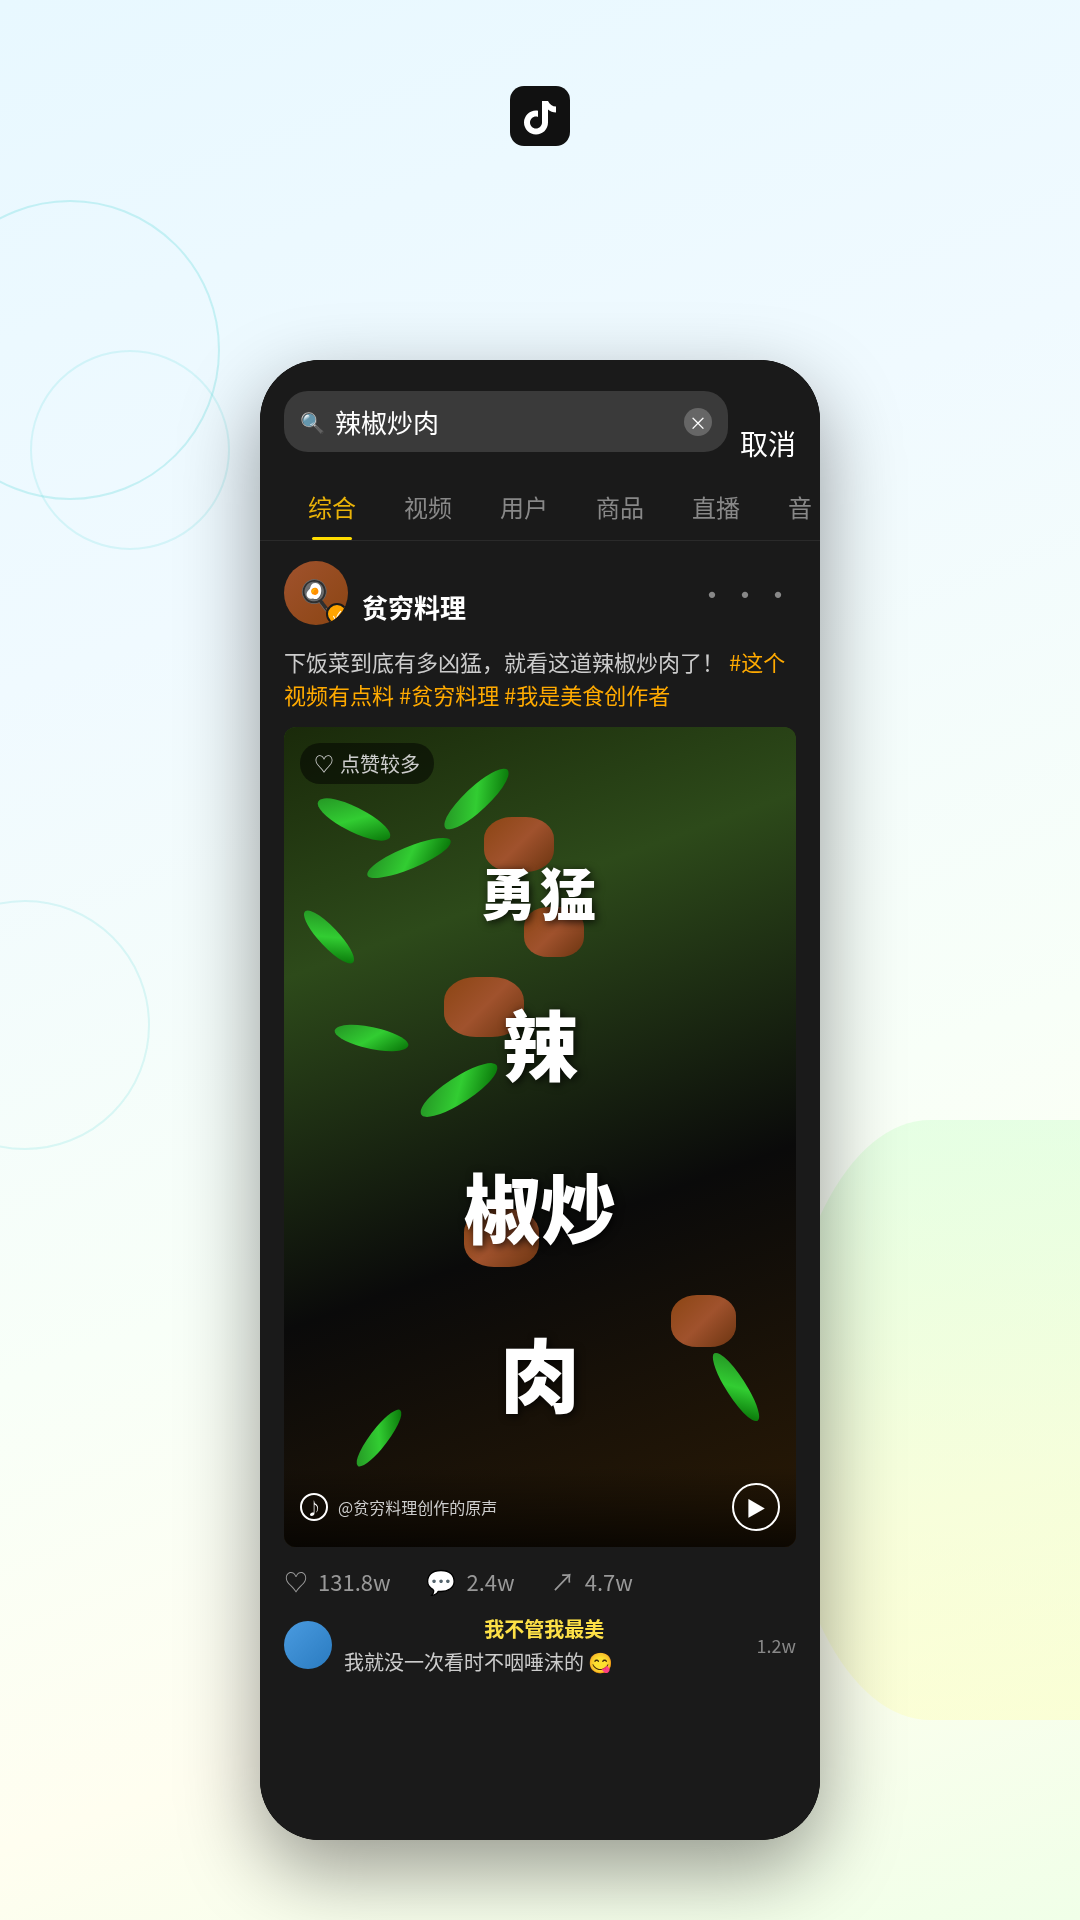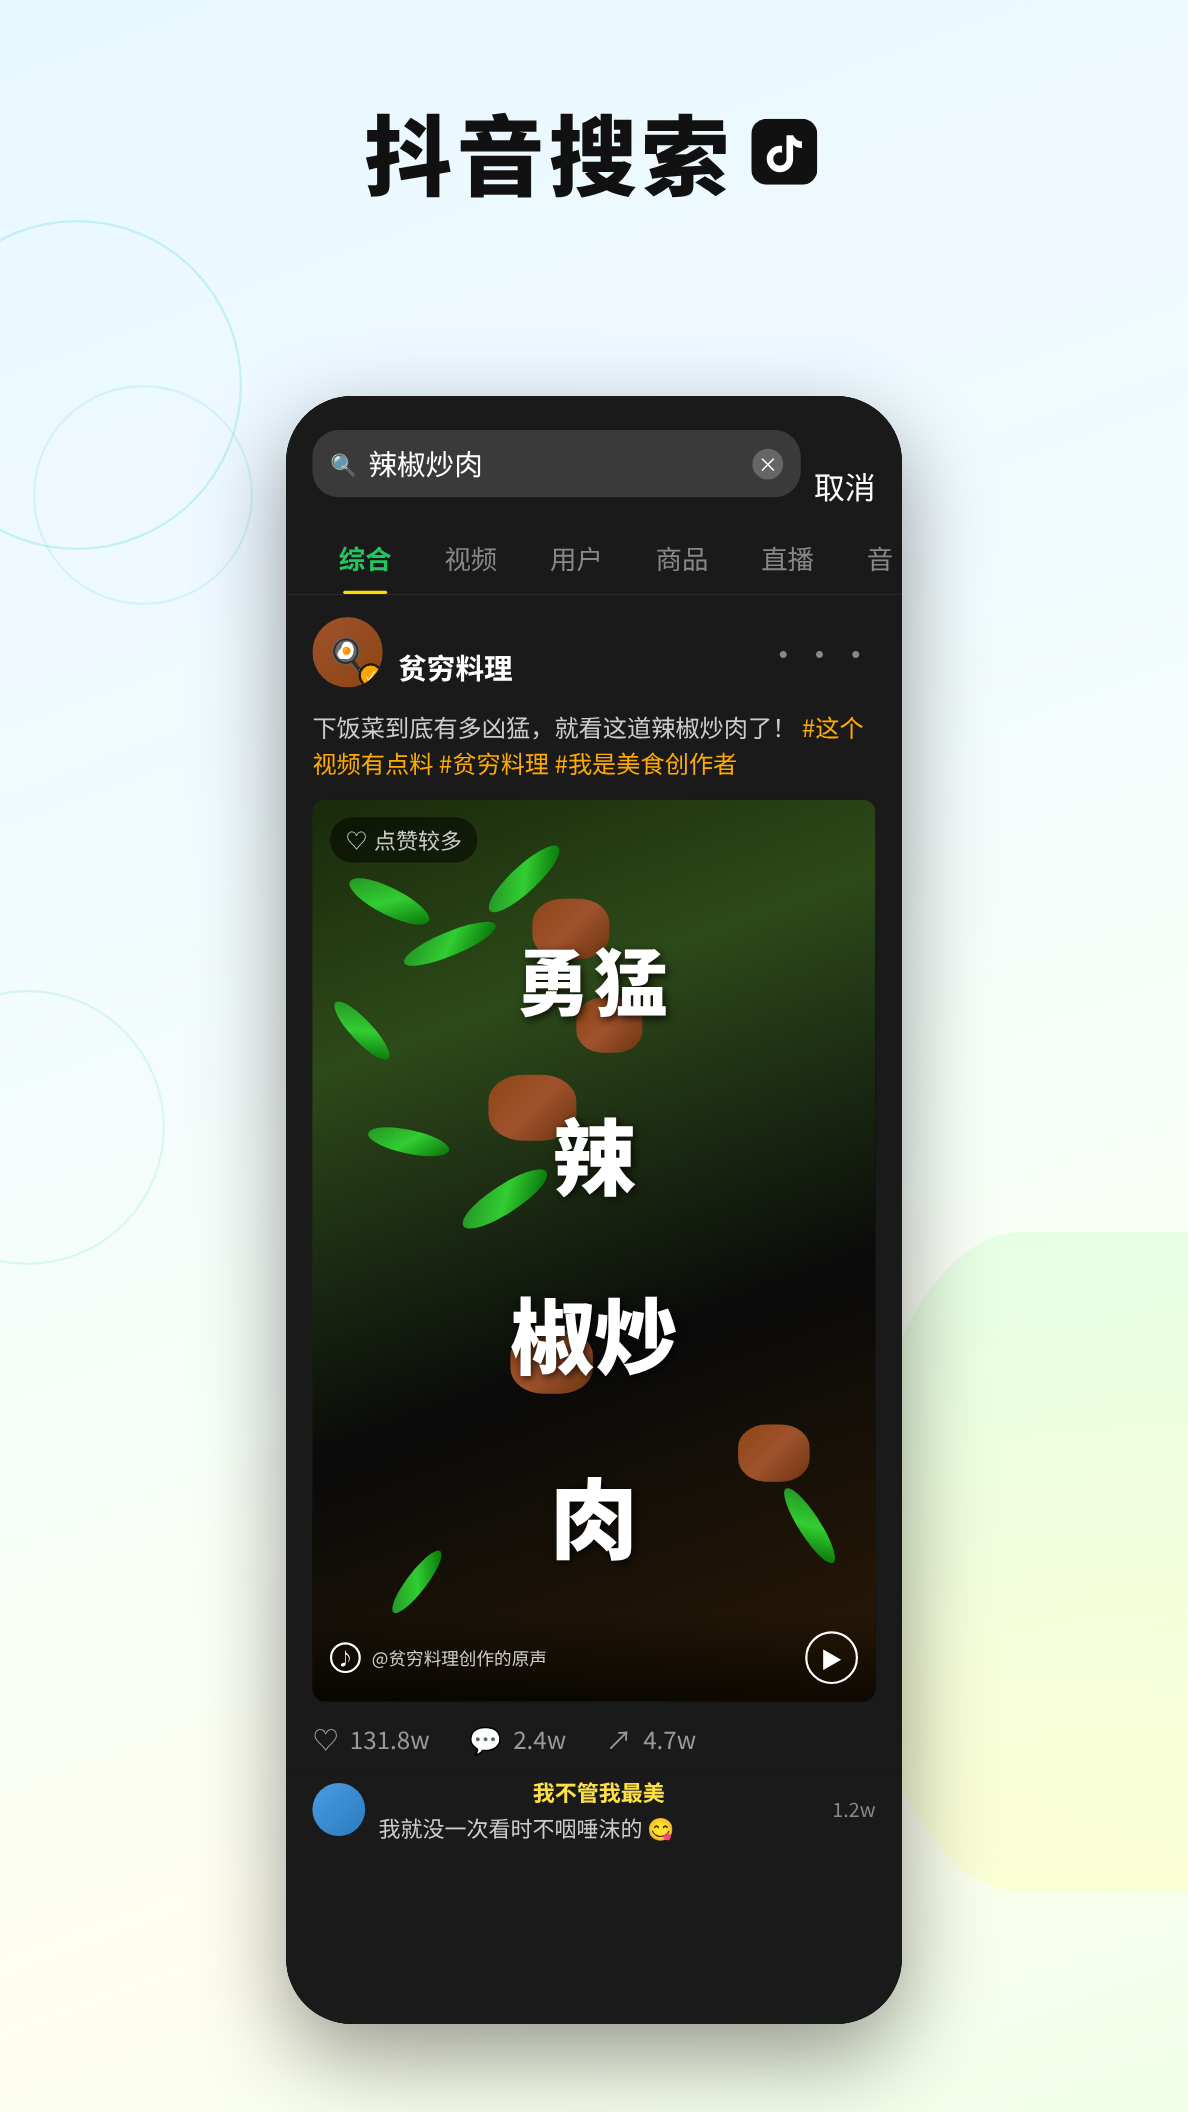--- a/index.html
+++ b/index.html
@@ -178,22 +178,22 @@
 
     .tab-item {
       padding: 16px 24px;
       color: #888;
       font-size: 24px;
       position: relative;
       white-space: nowrap;
     }
 
     .tab-item.active {
-      color: #22c55e;
-      font-weight: bold;
+      color: #eab308;
+      font-weight: normal;
     }
 
     .tab-item.active::after {
       content: '';
       position: absolute;
       bottom: 0;
       left: 50%;
       transform: translateX(-50%);
       width: 40px;
       height: 3px;
@@ -444,21 +444,20 @@
 </head>
 <body>
 
 <div class="bg-circle-1"></div>
 <div class="bg-circle-2"></div>
 <div class="bg-circle-3"></div>
 <div class="bg-gradient-right"></div>
 
 <div class="header-section">
   <div class="main-title">
-    <span>抖音搜索</span>
     <span class="tiktok-icon">
       <svg width="60" height="60" viewBox="0 0 60 60" fill="none">
         <rect width="60" height="60" rx="14" fill="#111"></rect>
         <path d="M38 15c1.5 3.5 4.5 5.5 8 5.5v6c-3 0-6-1-8-3v13c0 7-5.5 12-12 12s-12-5.5-12-12 5.5-12 12-12c.7 0 1.3.1 2 .2v6.2c-.7-.2-1.3-.4-2-.4-3.3 0-6 2.7-6 6s2.7 6 6 6 6-2.7 6-6V15h6z" fill="white"></path>
       </svg>
     </span>
   </div>
 </div>
 
 <div class="phone-container">
@@ -514,21 +513,21 @@
             <div class="pepper" style="width:70px;height:18px;bottom:100px;left:60px;transform:rotate(-50deg);"></div>
 
             <div class="meat-chunk" style="width:70px;height:55px;top:90px;left:200px;"></div>
             <div class="meat-chunk" style="width:60px;height:50px;top:180px;left:240px;"></div>
             <div class="meat-chunk" style="width:80px;height:60px;top:250px;left:160px;"></div>
             <div class="meat-chunk" style="width:65px;height:52px;bottom:200px;right:60px;"></div>
             <div class="meat-chunk" style="width:75px;height:58px;bottom:280px;left:180px;"></div>
           </div>
 
           <div class="video-overlay-text">
-            <span style="font-size:67px;display:block;letter-spacing:4px;">勇猛</span>
+            <span style="font-size:56px;display:block;letter-spacing:4px;">勇猛</span>
             <span style="font-size:76px;display:block;">辣</span>
             <span style="font-size:76px;display:block;">椒炒</span>
             <span style="font-size:80px;display:block;">肉</span>
           </div>
 
           <div class="likes-badge">
             <span>♡</span>
             <span>点赞较多</span>
           </div>
 

